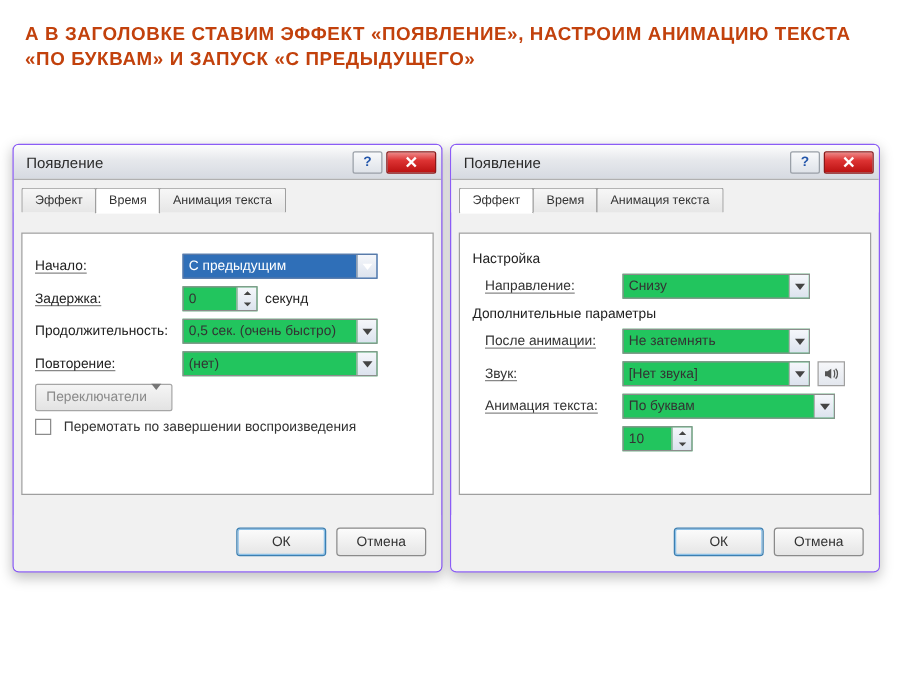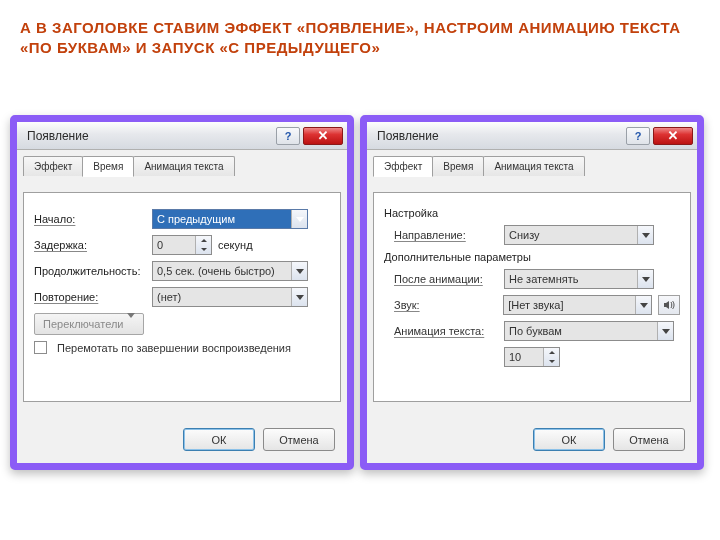--- a/index.html
+++ b/index.html
@@ -27,21 +27,21 @@
   }
   .dialogs {
     position: absolute;
     top: 115px;
     left: 10px;
     display: flex;
     gap: 6px;
   }
   .dialog {
     width: 344px;
-    border: 7px solid #8b5cf6;
+    border: 1px solid #8b5cf6;
     border-radius: 5px;
     background: #f1f1f1;
     box-shadow: 0 4px 10px rgba(0,0,0,.25);
     overflow: hidden;
   }
   .titlebar {
     height: 28px;
     background: linear-gradient(#fdfdfd,#e6e8ec 45%,#d6dae1);
     border-bottom: 1px solid #b0b0b0;
     display: flex;
@@ -117,21 +117,21 @@
   .lbl {
     width: 112px;
     text-align: left;
     color: #222;
   }
   .lbl-narrow { width: 104px; }
   .underlined { text-decoration: underline; text-decoration-color: #888; text-underline-offset: 2px; }
   .combo, .spin, .textfield {
     height: 20px;
     border: 1px solid #8c8c8c;
-    background: #e5e5e5;
+    background: #22c55e;
     display: flex;
     align-items: center;
     padding: 0 4px;
     font-size: 11px;
     position: relative;
   }
   .combo { width: 156px; justify-content: space-between; }
   .combo .arrow, .spin .spinarrows {
     width: 16px; height: 18px;
     border-left: 1px solid #b0b0b0;

